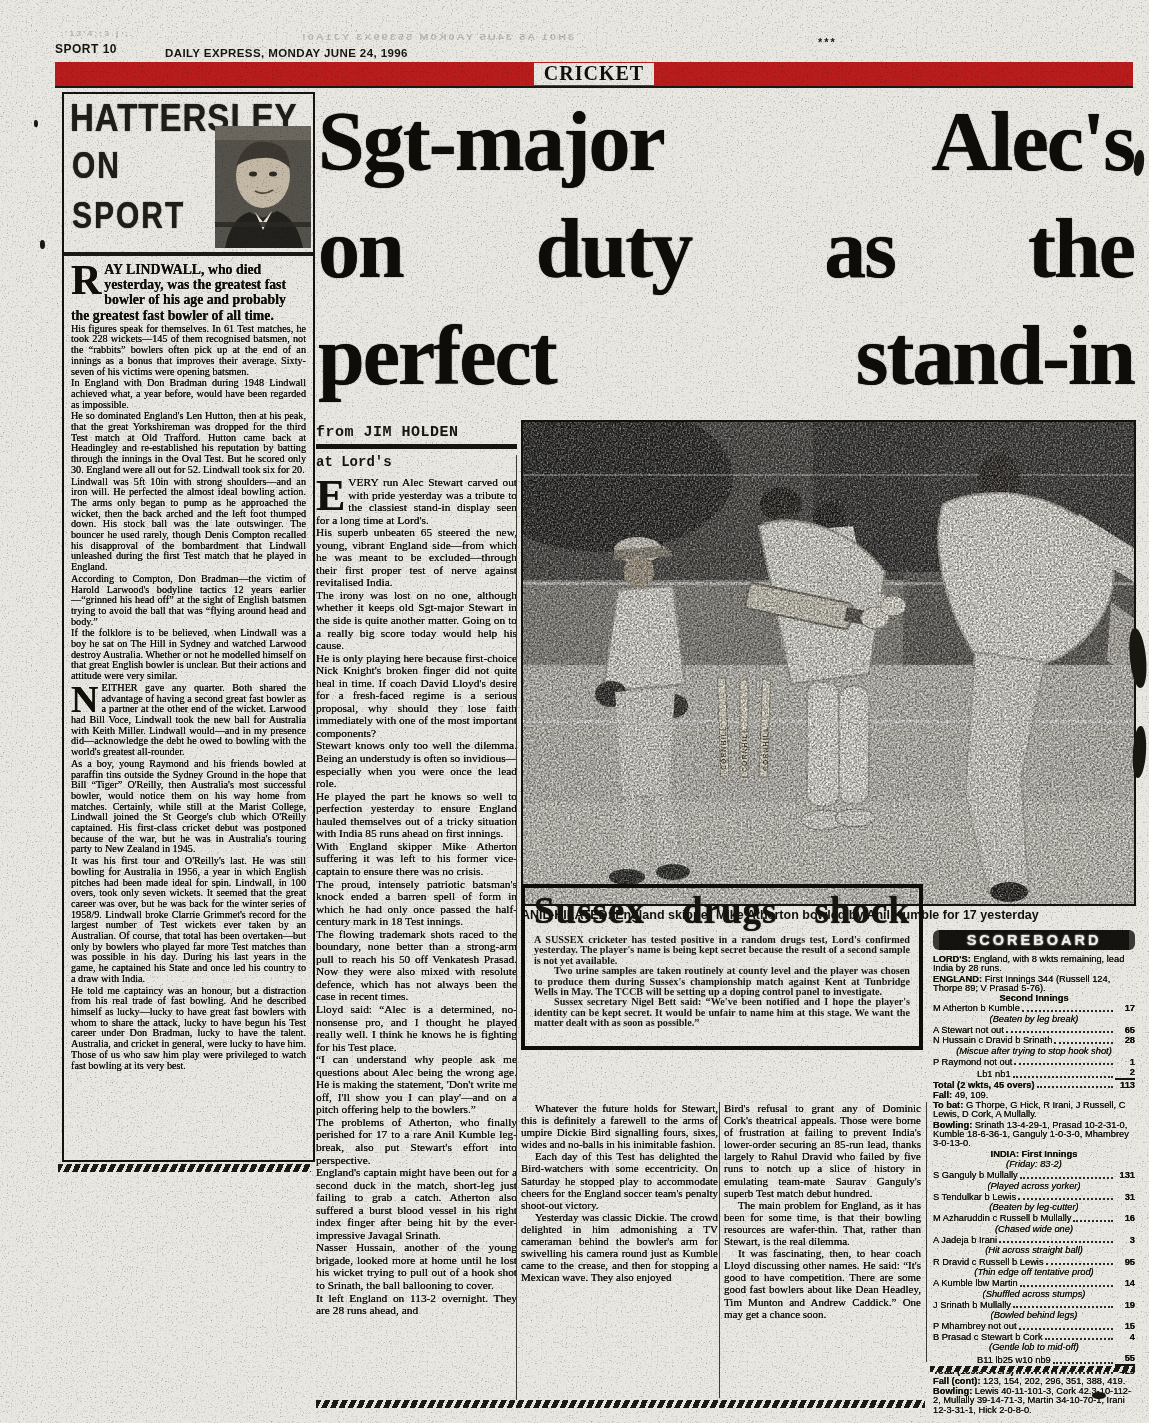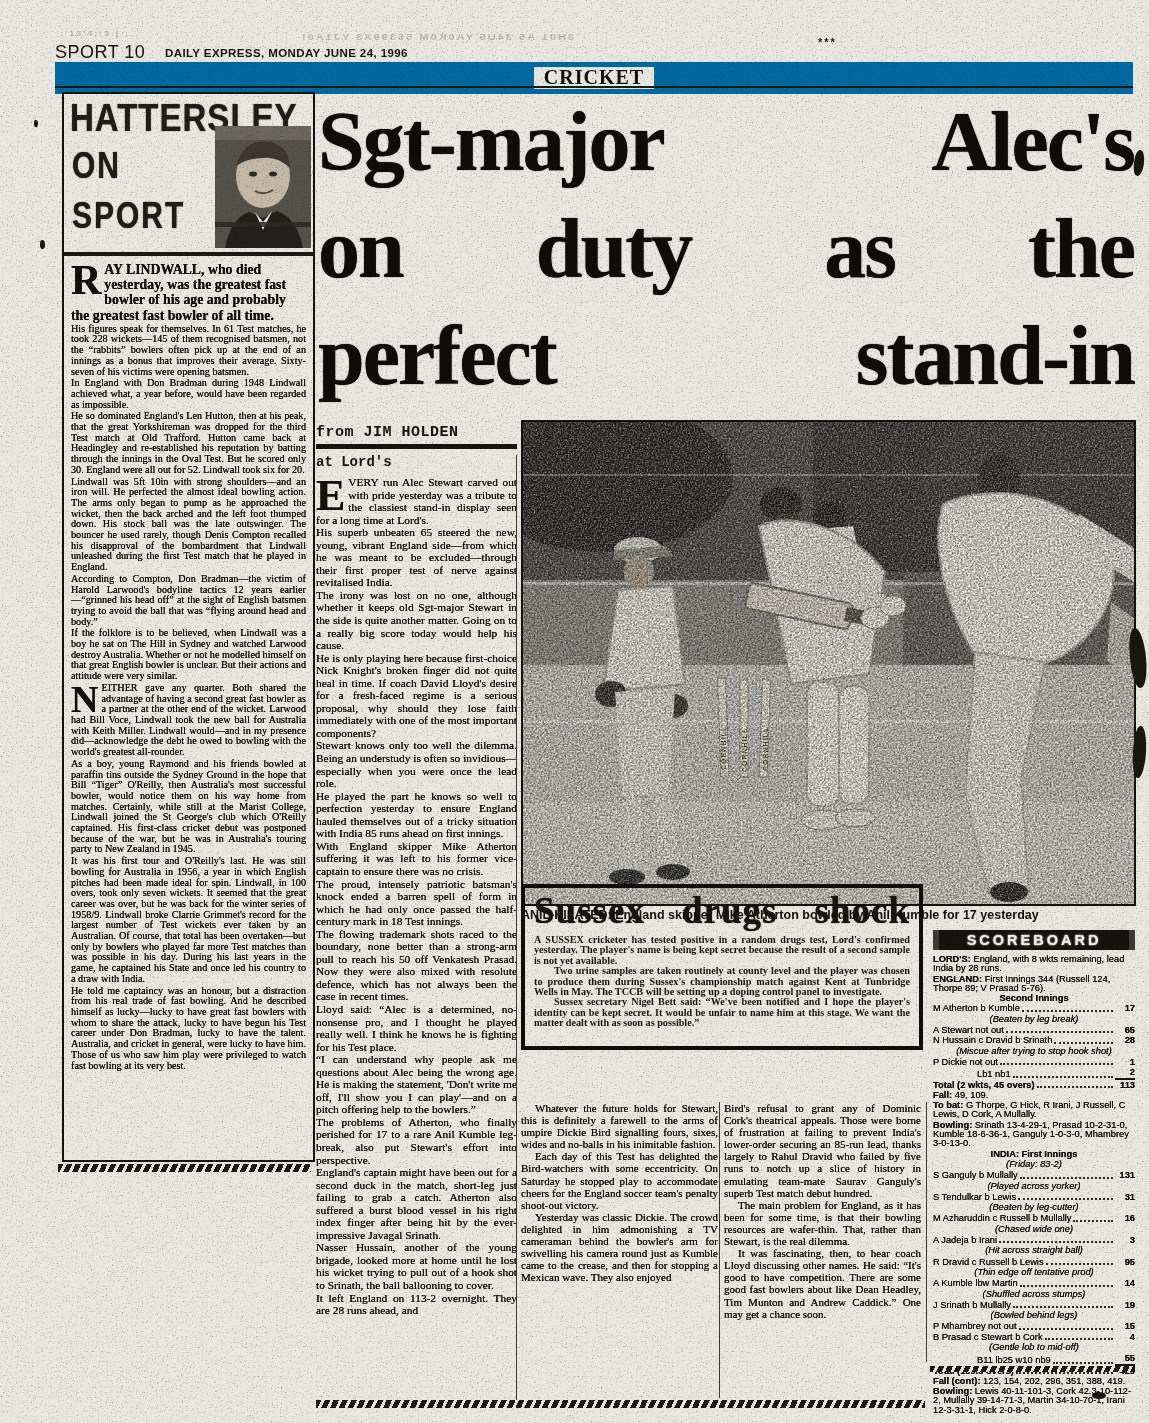--- a/index.html
+++ b/index.html
@@ -2,24 +2,24 @@
 <html><head>
 <meta charset="utf-8">
 <style>
   html,body{margin:0;padding:0;background:#8f8f8b;}
   .page{position:relative;width:1149px;height:1423px;margin:0 auto;background:#e8e7e2;
         overflow:hidden;font-family:"Liberation Serif",serif;color:#17150f;}
   .abs{position:absolute;}
   
   .bleed{position:absolute;opacity:.30;color:#4a4a46;font-family:"Liberation Sans",sans-serif;
          font-weight:bold;filter:blur(.4px);letter-spacing:2px;transform:scaleY(.9);}
-  .section-tag{font-family:"Liberation Sans",sans-serif;font-weight:400;font-size:18px;letter-spacing:.5px;}
+  .section-tag{font-family:"Liberation Sans",sans-serif;font-weight:700;font-size:12px;letter-spacing:.5px;}
   .date-line{font-family:"Liberation Sans",sans-serif;font-weight:bold;font-size:11.5px;letter-spacing:.4px;}
   .stars{font-family:"Liberation Sans",sans-serif;font-weight:bold;font-size:11px;letter-spacing:2px;}
-  .banner{position:absolute;left:55px;top:62px;width:1078px;height:32px;background:#0369a1;
+  .banner{position:absolute;left:55px;top:62px;width:1078px;height:24px;background:#b91c1c;
           display:flex;align-items:center;justify-content:center;}
   .banner-label{background:#e8e7e2;color:#12110e;font-family:"Liberation Serif",serif;
           font-weight:900;font-size:20px;letter-spacing:1px;padding:0 10px;line-height:20px;height:22px;}
   .banner-rule{position:absolute;left:55px;top:86px;width:1078px;height:2px;background:#1a1913;}
   
   .hat-box{position:absolute;left:62px;top:92px;width:249px;height:1066px;border:2px solid #14130f;
            overflow:hidden;background:transparent;}
   .hat-mast{position:relative;height:158px;border-bottom:4px solid #1b1a15;}
   .hat-word{font-family:"Liberation Sans",sans-serif;font-weight:900;color:#201e19;
             text-shadow:0 0 1px #201e19;}
@@ -57,21 +57,21 @@
   .sussex{position:absolute;left:521px;top:884px;width:402px;height:166px;border:4px solid #0f0e0b;
           padding:2px 9px;box-sizing:border-box;overflow:hidden;}
   .sussex-head{font-weight:900;font-size:37px;letter-spacing:1px;line-height:42px;
                text-align:justify;text-align-last:justify;text-shadow:0 0 1px #0f0e0b;}
   .sussex-body{font-size:10.2px;line-height:1.02;font-weight:bold;text-align:justify;margin-top:3px;}
   .sussex-body .para.ind{text-indent:20px;}
   
   .sb{position:absolute;left:933px;top:930px;width:202px;font-family:"Liberation Sans",sans-serif;}
   .sb-title{background:#141310;color:#f2f1ea;font-weight:900;font-size:14.5px;letter-spacing:3px;
             text-align:center;padding:2px 0;text-shadow:0 0 2px #fff;
-            border-left:6px solid #3c3b35;border-right:6px solid #3c3b35;}
+            border-left:6px solid #3c3b35;border-right:6px solid #3c3b35;border-radius:6px;}
   .sb-lines{margin-top:5px;font-size:9.3px;line-height:1.0;color:#131208;text-shadow:0 0 .3px #131208;}
   .sb-line{display:block;margin:0 0 1px 0;}
   .sb-line.row{display:flex;align-items:flex-end;}
   .sb-line .sb-label{font-weight:bold;}
   .sb-line.row .sb-text{white-space:nowrap;}
   .sb-dots{flex:1;border-bottom:2px dotted #2c2a22;margin:0 2px 2px 2px;min-width:6px;}
   .sb-line:not(.row) .sb-dots{display:none;}
   .sb-val{min-width:20px;text-align:right;font-weight:bold;}
   .sb-line.indent{padding-left:44px;}
   .sb-line.sum .sb-val{border-bottom:2px solid #17150f;}
@@ -294,21 +294,21 @@
           <span class="sb-dots"></span>
           <span class="sb-val">65</span>
         </div>
         <div class="sb-line row">
           <span class="sb-text">N Hussain c Dravid b Srinath</span>
           <span class="sb-dots"></span>
           <span class="sb-val">28</span>
         </div>
         <div class="sb-line note"><span class="sb-text">(Miscue after trying to stop hook shot)</span></div>
         <div class="sb-line row">
-          <span class="sb-text">P Dickie not out</span>
+          <span class="sb-text">P Raymond not out</span>
           <span class="sb-dots"></span>
           <span class="sb-val">1</span>
         </div>
         <div class="sb-line row indent sum">
           <span class="sb-text">Lb1 nb1</span>
           <span class="sb-dots"></span>
           <span class="sb-val">2</span>
         </div>
         <div class="sb-line row total">
           <span class="sb-text">Total (2 wkts, 45 overs)</span>

